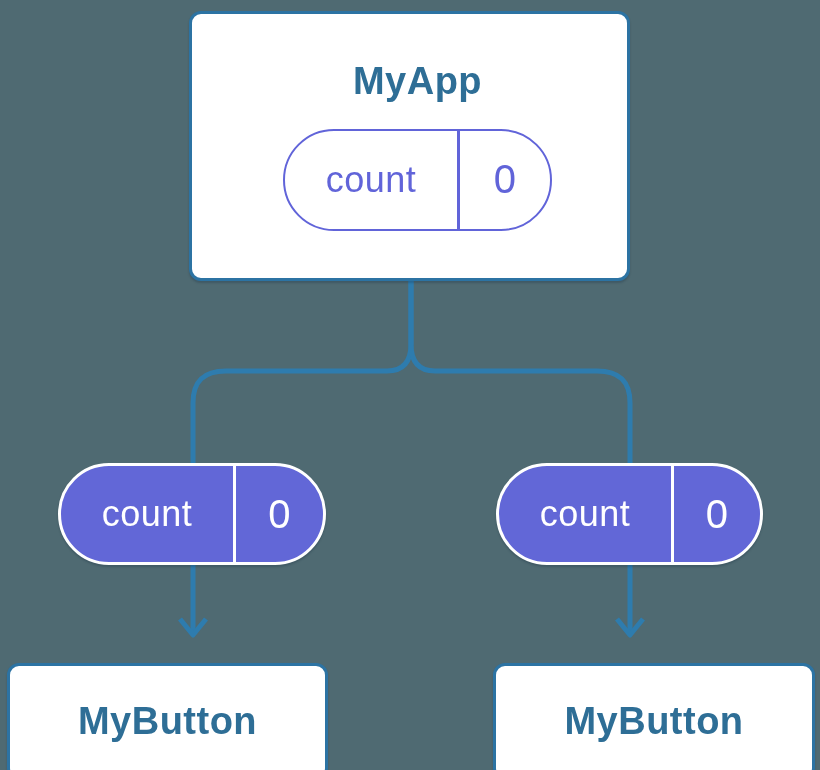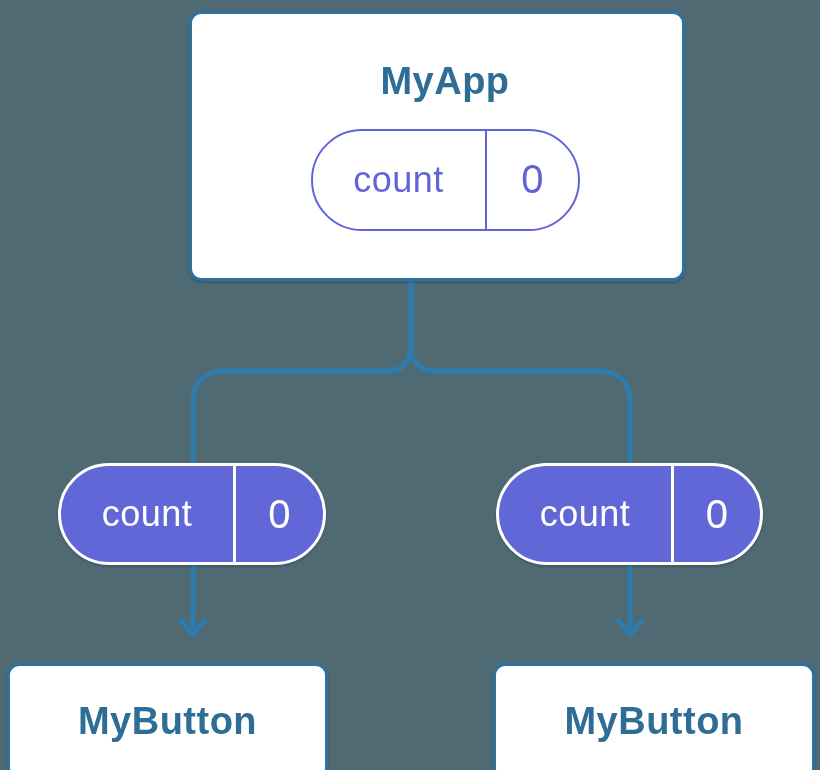--- a/index.html
+++ b/index.html
@@ -9,21 +9,21 @@
     font-family:"Liberation Sans", sans-serif;
   }
   .wires{position:absolute;left:0;top:0;width:820px;height:770px;}
 
   .node{
     position:absolute;box-sizing:border-box;background:#FFFFFF;
     border:3px solid #2C73A3;border-radius:12px;
     box-shadow:0 2px 2px rgba(20,40,60,0.25);
   }
   .node-root{
-    left:189px;top:11px;width:496px;height:270px;
+    left:189px;top:11px;width:441px;height:270px;
     display:flex;flex-direction:column;align-items:center;
     padding-top:46px;
     padding-left:16px;
   }
   .node-button{
     top:663px;height:117px;
     display:flex;align-items:center;justify-content:center;
   }
   .btn-left{left:7px;width:321px;}
   .btn-right{left:493px;width:322px;}

